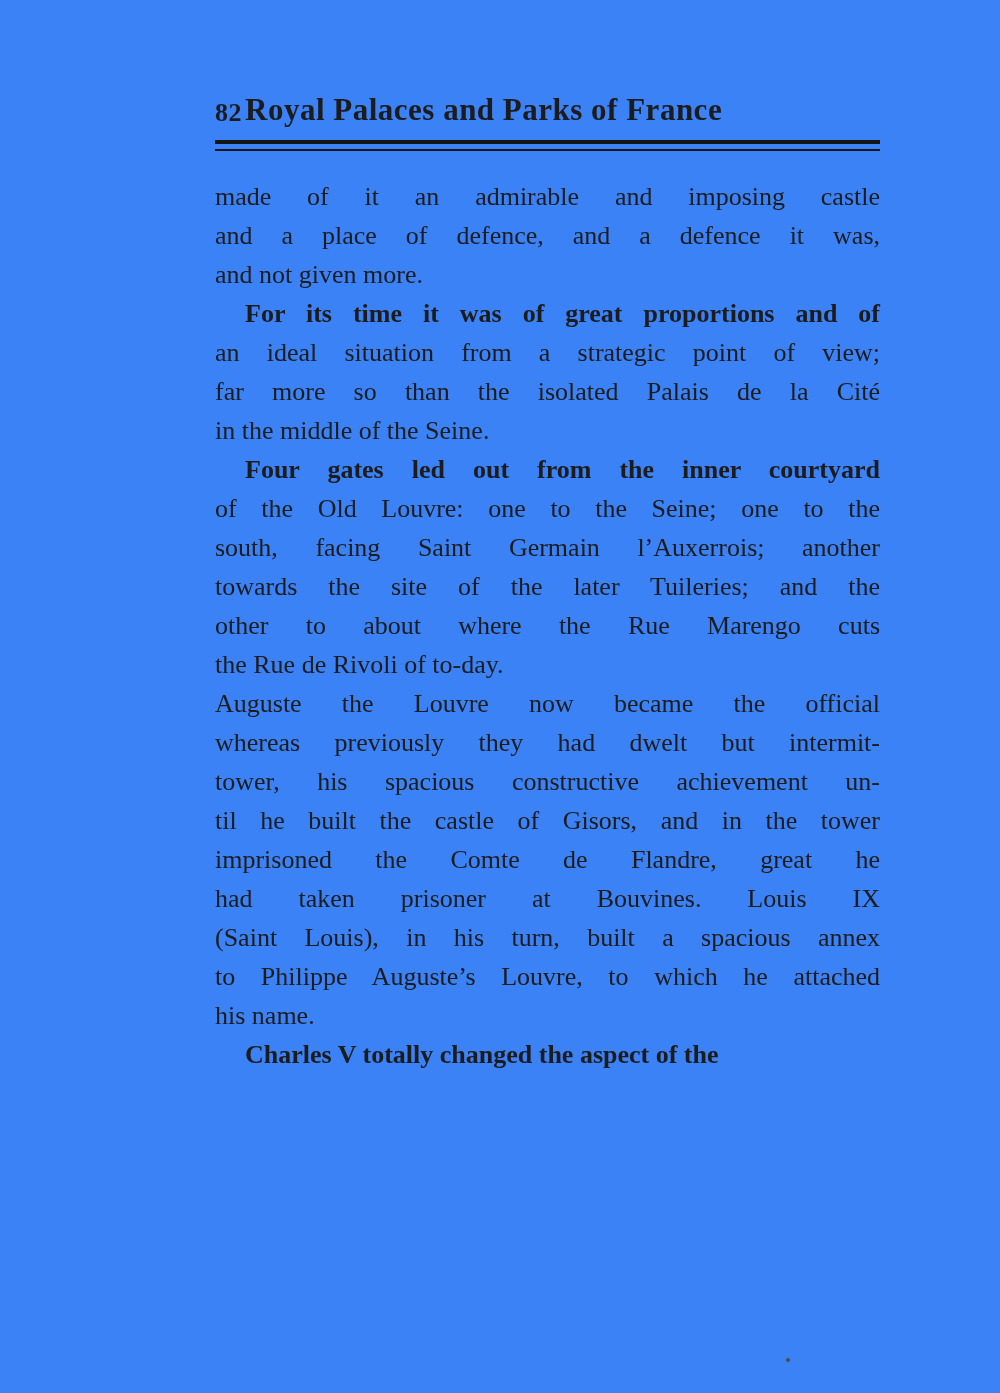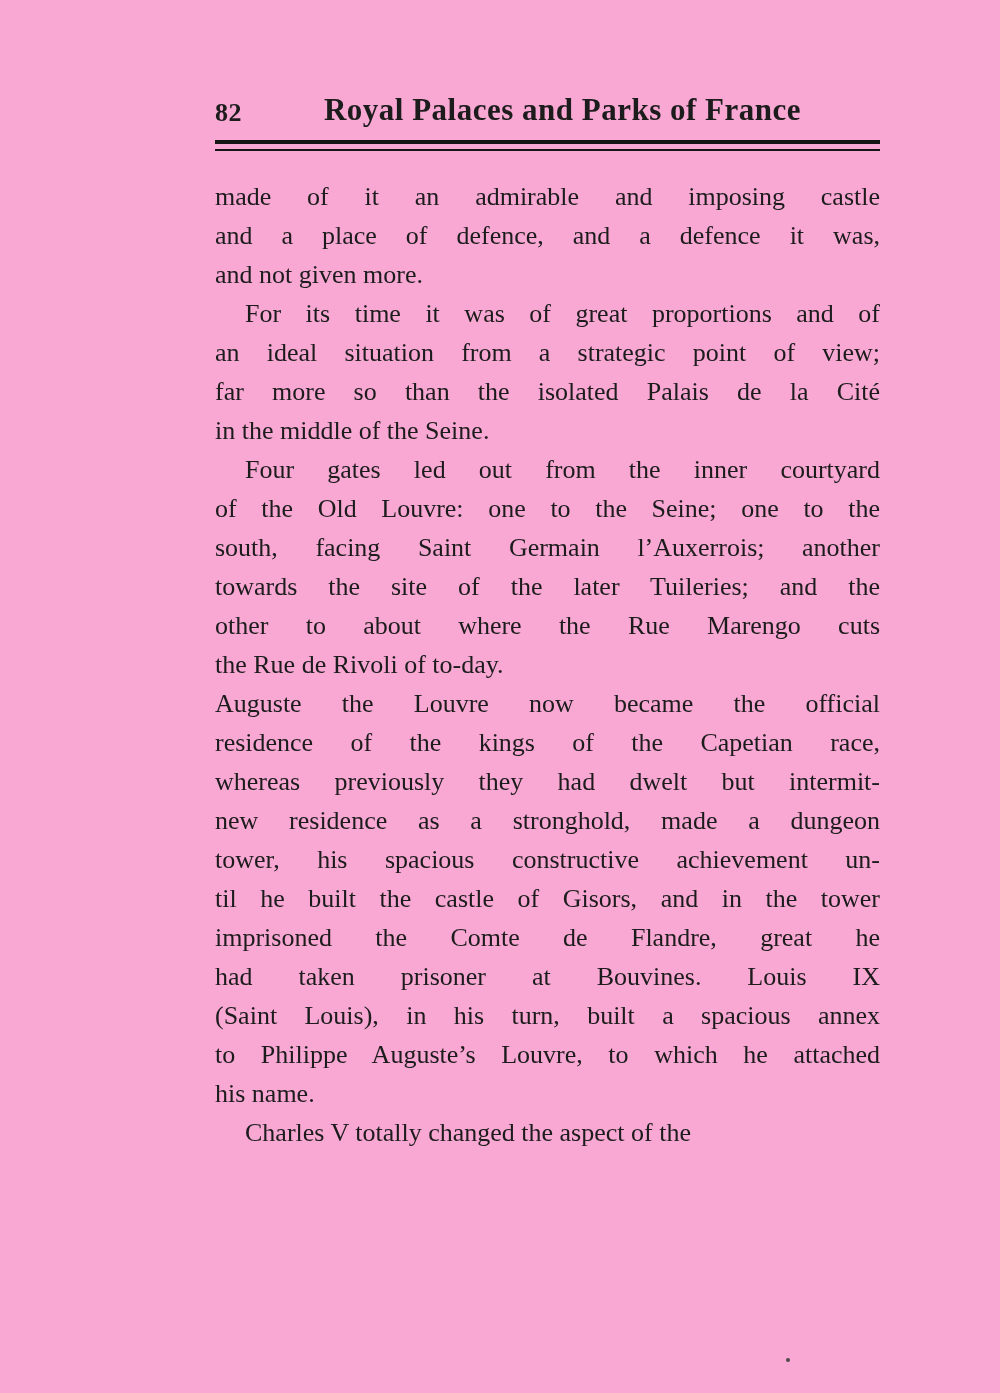--- a/index.html
+++ b/index.html
@@ -5,21 +5,21 @@
   html,body { margin:0; padding:0; }
   body {
     background:#e9e9e9;
     font-family:"Liberation Serif", serif;
   }
   .page {
     position:relative;
     width:1000px;
     height:1393px;
     margin:0 auto;
-    background:#f9a8d4;
+    background:#3b82f6;
     color:#1c1c1c;
     overflow:hidden;
   }
   .content {
     position:absolute;
     left:215px;
     top:92px;
     width:665px;
   }
   .page-header {
@@ -28,21 +28,20 @@
   }
   .page-number {
     position:absolute;
     left:0;
     top:6px;
     font-size:26px;
     font-weight:700;
     letter-spacing:0.5px;
   }
   .page-title {
-    text-align:center;
     font-size:31px;
     font-weight:700;
     letter-spacing:0.5px;
     padding-left:30px;
     white-space:nowrap;
   }
   .double-rule {
     margin-top:8px;
     height:5px;
     border-top:4px solid #151515;
@@ -56,20 +55,21 @@
   .line {
     text-align:justify;
     text-align-last:justify;
     white-space:normal;
   }
   .line.last {
     text-align-last:left;
   }
   .line.indent {
     text-indent:30px;
+    font-weight:bold;
   }
   .ink-speck {
     position:absolute;
     left:786px;
     top:1358px;
     width:4px;
     height:4px;
     border-radius:50%;
     background:#4a4a4a;
   }
@@ -99,25 +99,23 @@
         <div class="paragraph">
           <div class="line indent">Four gates led out from the inner courtyard</div>
           <div class="line">of the Old Louvre: one to the Seine; one to the</div>
           <div class="line">south, facing Saint Germain l’Auxerrois; another</div>
           <div class="line">towards the site of the later Tuileries; and the</div>
           <div class="line">other to about where the Rue Marengo cuts</div>
           <div class="line last">the Rue de Rivoli of to-day.</div>
         </div>
         <div class="paragraph">
           <div class="line">Auguste the Louvre now became the official</div>
-          <div class="line">residence of the kings of the Capetian race,</div>
           <div class="line">whereas previously they had dwelt but intermit-</div>
         </div>
         <div class="paragraph">
-          <div class="line">new residence as a stronghold, made a dungeon</div>
           <div class="line">tower, his spacious constructive achievement un-</div>
           <div class="line">til he built the castle of Gisors, and in the tower</div>
           <div class="line">imprisoned the Comte de Flandre, great he</div>
           <div class="line">had taken prisoner at Bouvines.  Louis IX</div>
           <div class="line">(Saint Louis), in his turn, built a spacious annex</div>
           <div class="line">to Philippe Auguste’s Louvre, to which he attached</div>
           <div class="line last">his name.</div>
         </div>
         <div class="paragraph">
           <div class="line indent last">Charles V totally changed the aspect of the</div>

